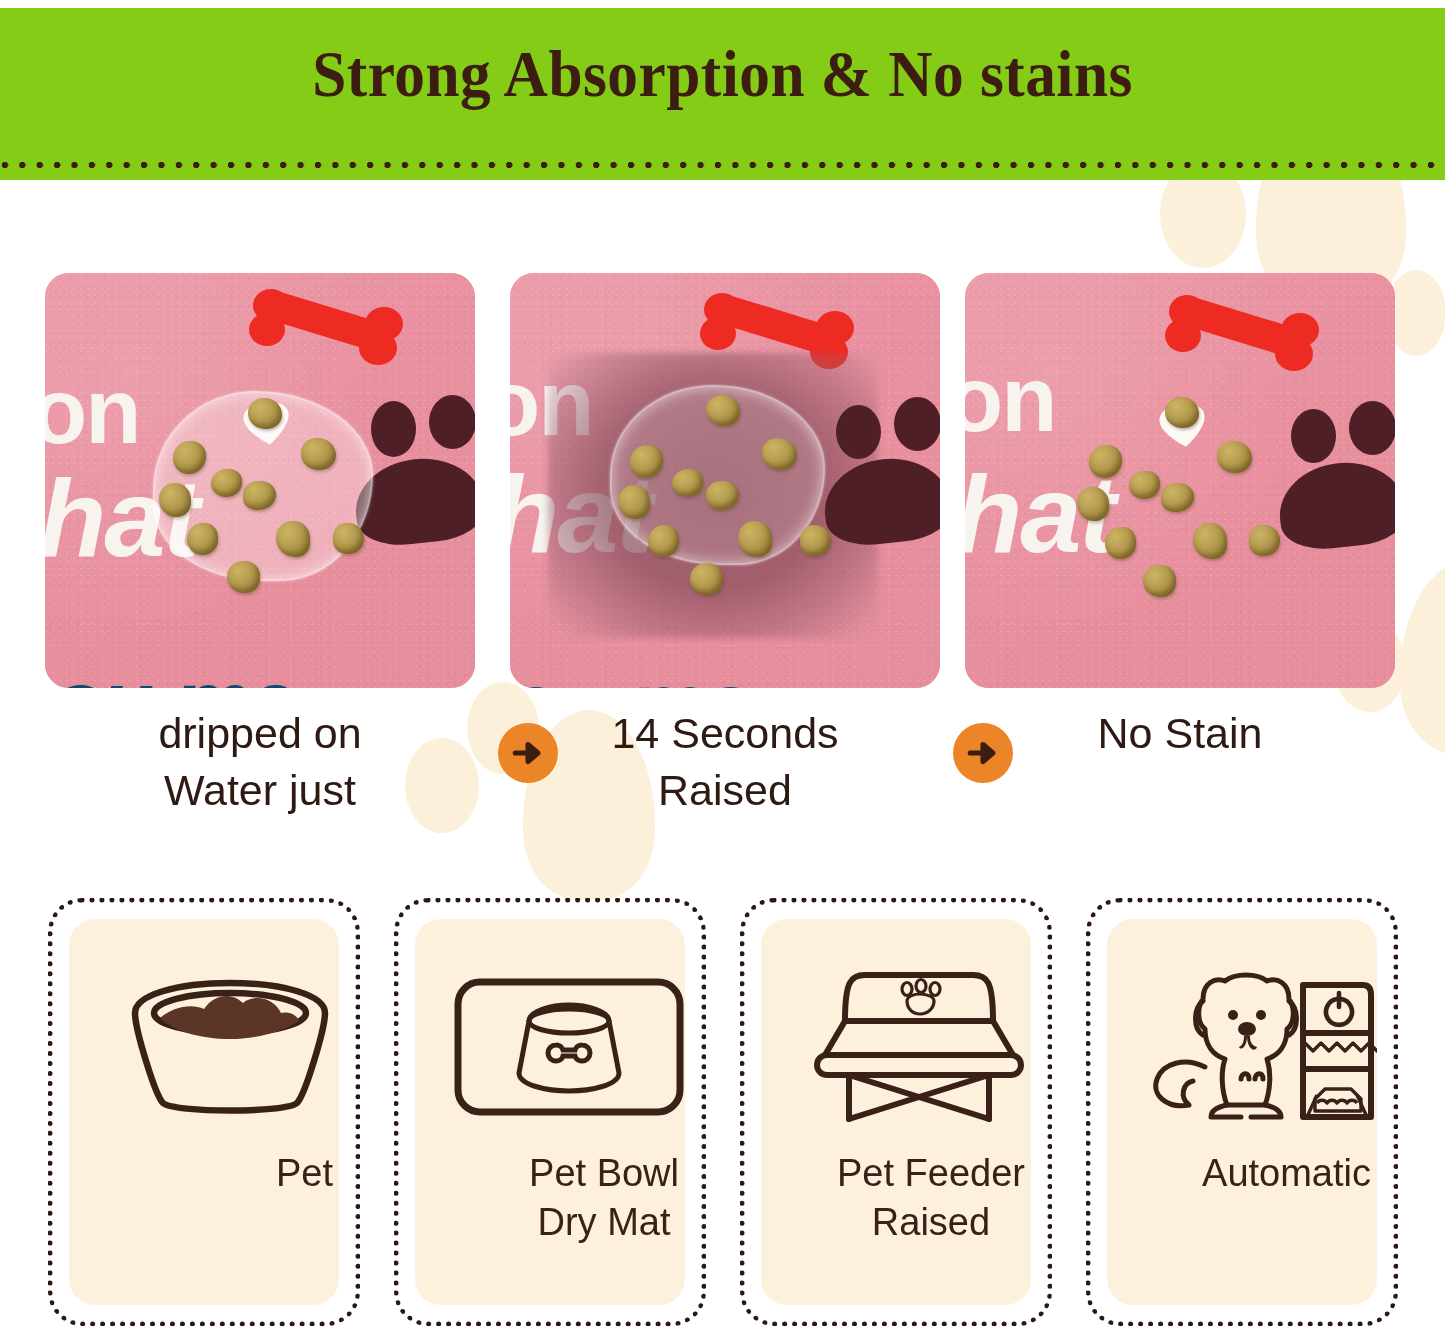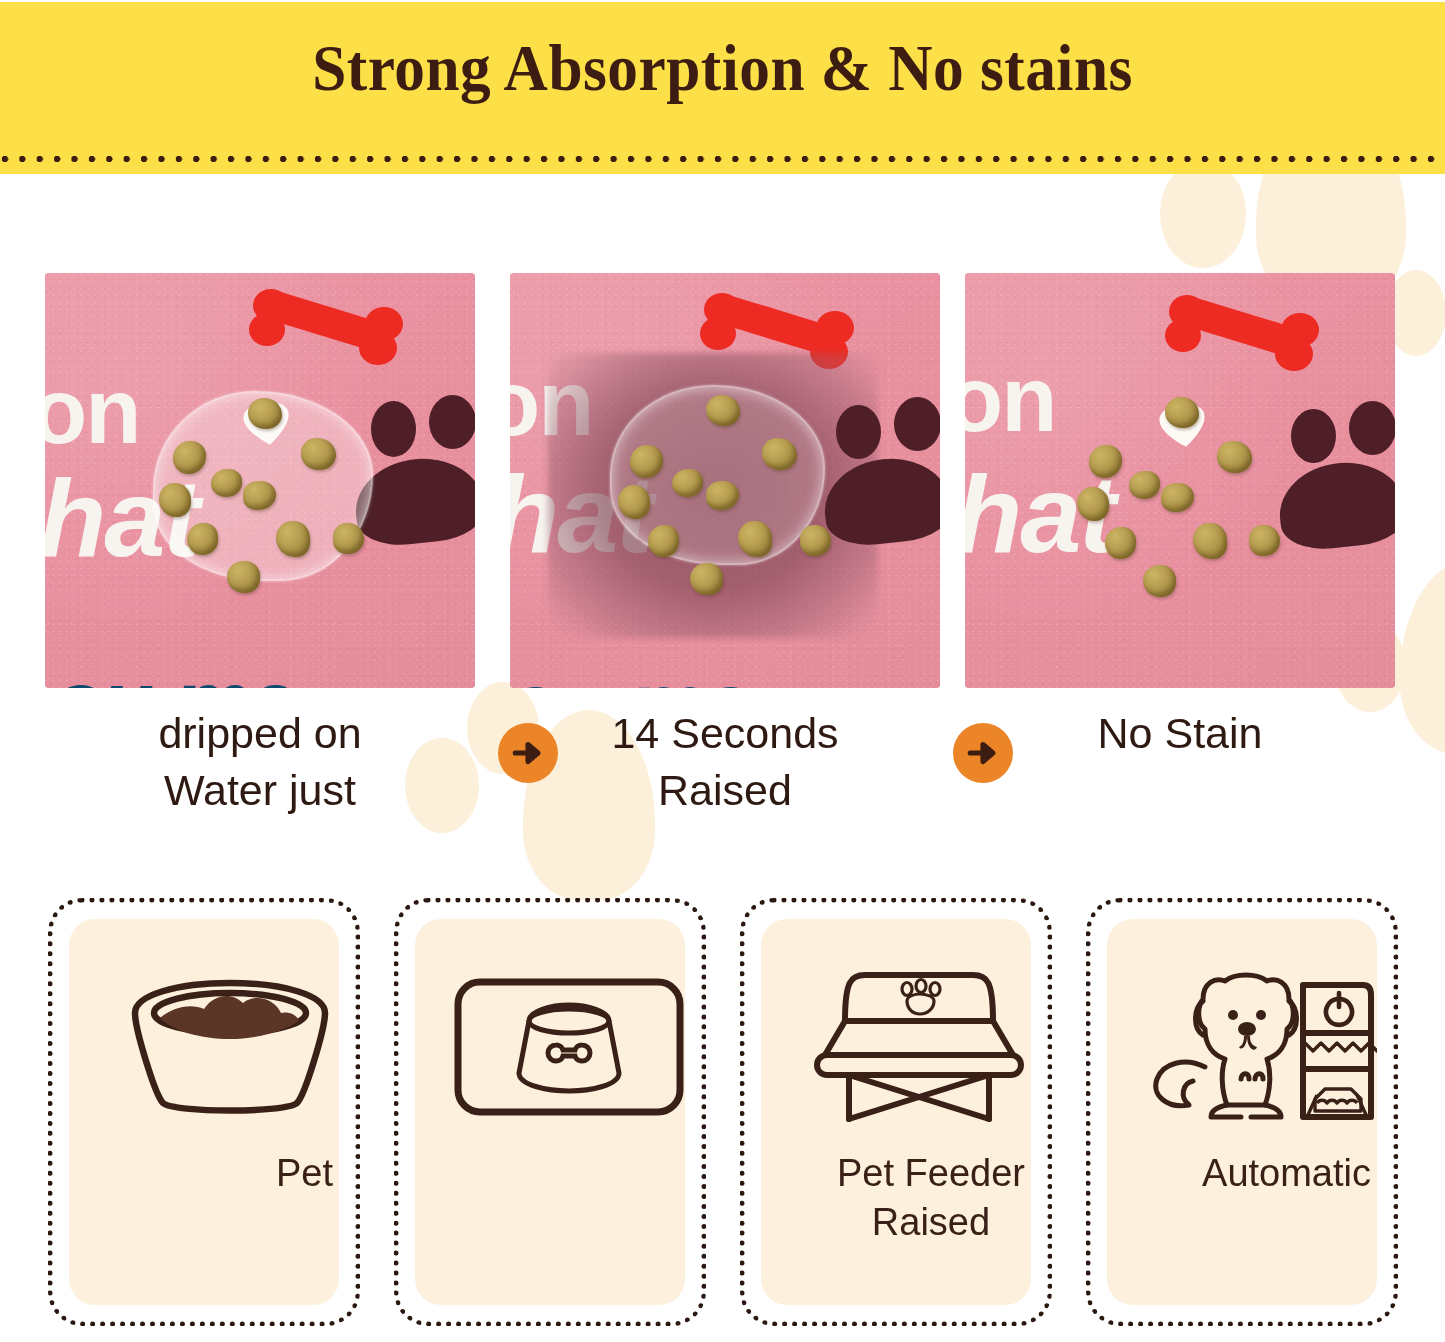--- a/index.html
+++ b/index.html
@@ -17,22 +17,22 @@
   .wm-paw .pad {
     position:absolute; background:#fcf0da; border-radius:50%;
   }
   .wm-paw .main {
     position:absolute; background:#fcf0da;
     border-radius:52% 52% 44% 44% / 62% 62% 38% 38%;
   }
 
   
   .header {
-    position:absolute; top:2px; left:0; width:1445px; height:172px;
-    background:#fde047; z-index:3;
+    position:absolute; top:8px; left:0; width:1445px; height:172px;
+    background:#84cc16; z-index:3;
   }
   .header-title {
     position:absolute; left:0; right:0; top:28px;
     text-align:center;
     font-family:"Liberation Serif", serif;
     font-weight:bold;
     font-size:66px;
     letter-spacing:0.5px;
     color:#3d1d11;
     transform: scaleX(0.93);
@@ -45,21 +45,21 @@
     background-repeat: repeat-x;
   }
 
   
   .demo-row {
     position:absolute; top:273px; left:45px;
     width:1360px; height:415px; z-index:2;
   }
   .photo {
     position:absolute; top:0; width:430px; height:415px;
-    border-radius:4px; overflow:hidden;
+    border-radius:24px; overflow:hidden;
     background:#eb98a6;
   }
   .photo.p1 { left:0px; }
   .photo.p2 { left:465px; }
   .photo.p3 { left:920px; }
 
   
   .mat {
     position:absolute; inset:0;
     background:
@@ -368,20 +368,24 @@
     <div class="card-inner">
       <div class="card-icon">
         <svg width="232" height="140" viewBox="0 0 232 140">
           <rect x="5" y="5" width="222" height="130" rx="22" fill="none" stroke="#3a2117" stroke-width="7"></rect>
           <g fill="none" stroke="#3a2117" stroke-width="5">
             <path d="M76 44 C76 34 98 28 116 28 C134 28 156 34 156 44 L166 96 C166 108 138 114 116 114 C94 114 66 108 66 96 Z"></path>
             <ellipse cx="116" cy="44" rx="40" ry="12"></ellipse>
             <path d="M95 76 a8 8 0 0 1 8-8 a7 7 0 0 1 7 5 h12 a7 7 0 0 1 7-5 a8 8 0 0 1 0 16 a7 7 0 0 1-7-5 h-12 a7 7 0 0 1-7 5 a8 8 0 0 1-8-8 Z"></path>
           </g>
         </svg>
+      </div>
+      <div class="card-label">
+        <div>Pet Bowl</div>
+        <div>Dry Mat</div>
       </div>
     </div>
   </div>
 
   <div class="card k3">
     <div class="card-inner">
       <div class="card-icon">
         <svg width="224" height="160" viewBox="0 0 224 160">
           <g fill="none" stroke="#3a2117" stroke-width="6" stroke-linejoin="round" stroke-linecap="round">
             <path d="M38 54 C38 14 44 8 58 8 H166 C180 8 186 14 186 54 Z"></path>

